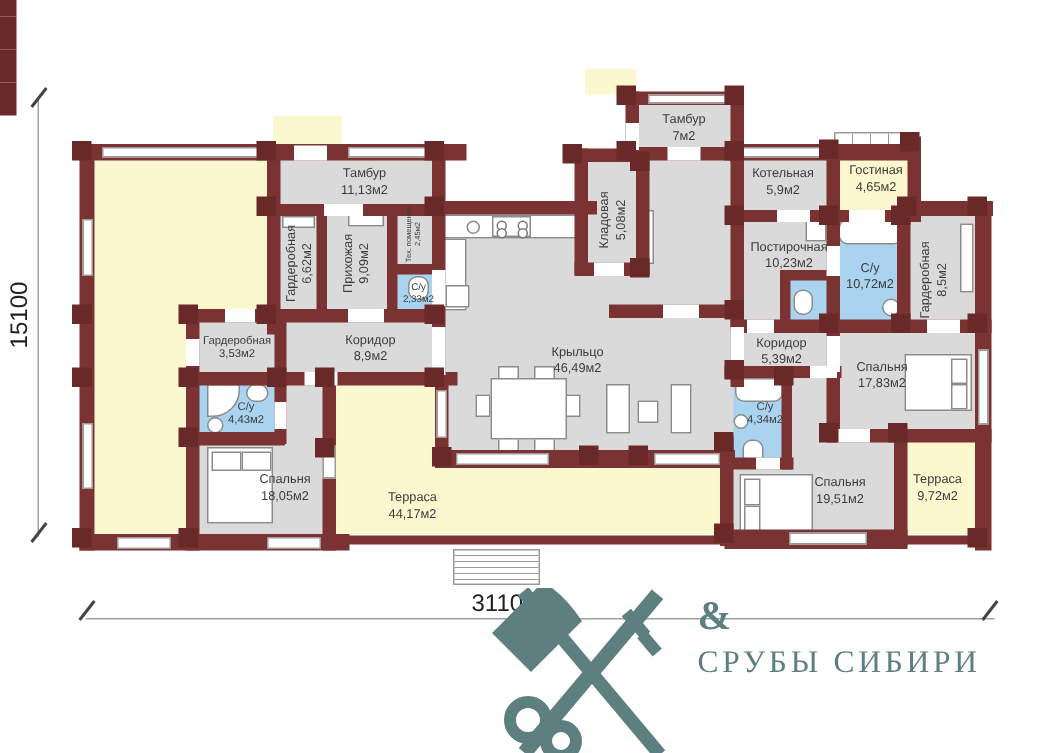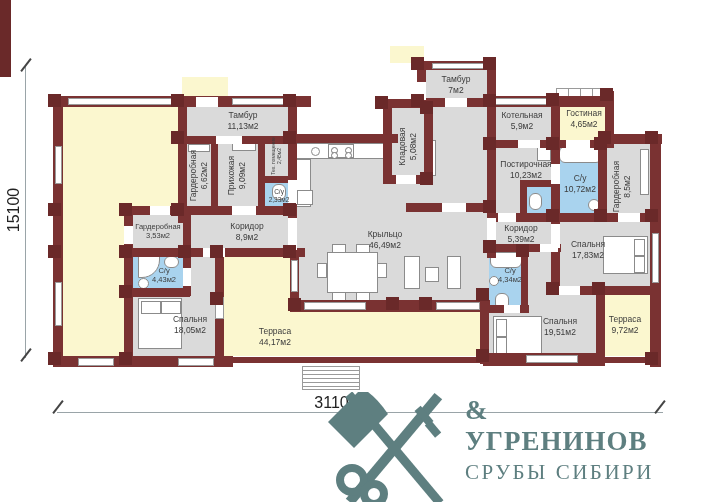--- a/index.html
+++ b/index.html
@@ -376,17 +376,16 @@
         <rect x="97" y="33" width="16" height="8" transform="rotate(50 105 37)"></rect>
         <circle cx="24" cy="88" r="12" fill="none" stroke="#5e7f80" stroke-width="8"></circle>
         <circle cx="46" cy="102" r="10" fill="none" stroke="#5e7f80" stroke-width="8"></circle>
       </g>
     </svg>
   </div>
   <div id="logo-text">
     <div class="l1">
         <span>&amp;</span>
       </div>
-    <div class="l2">УГРЕНИНОВ</div>
     <div class="l3">СРУБЫ СИБИРИ</div>
   </div>
 
 </div>
 
 </body></html>

